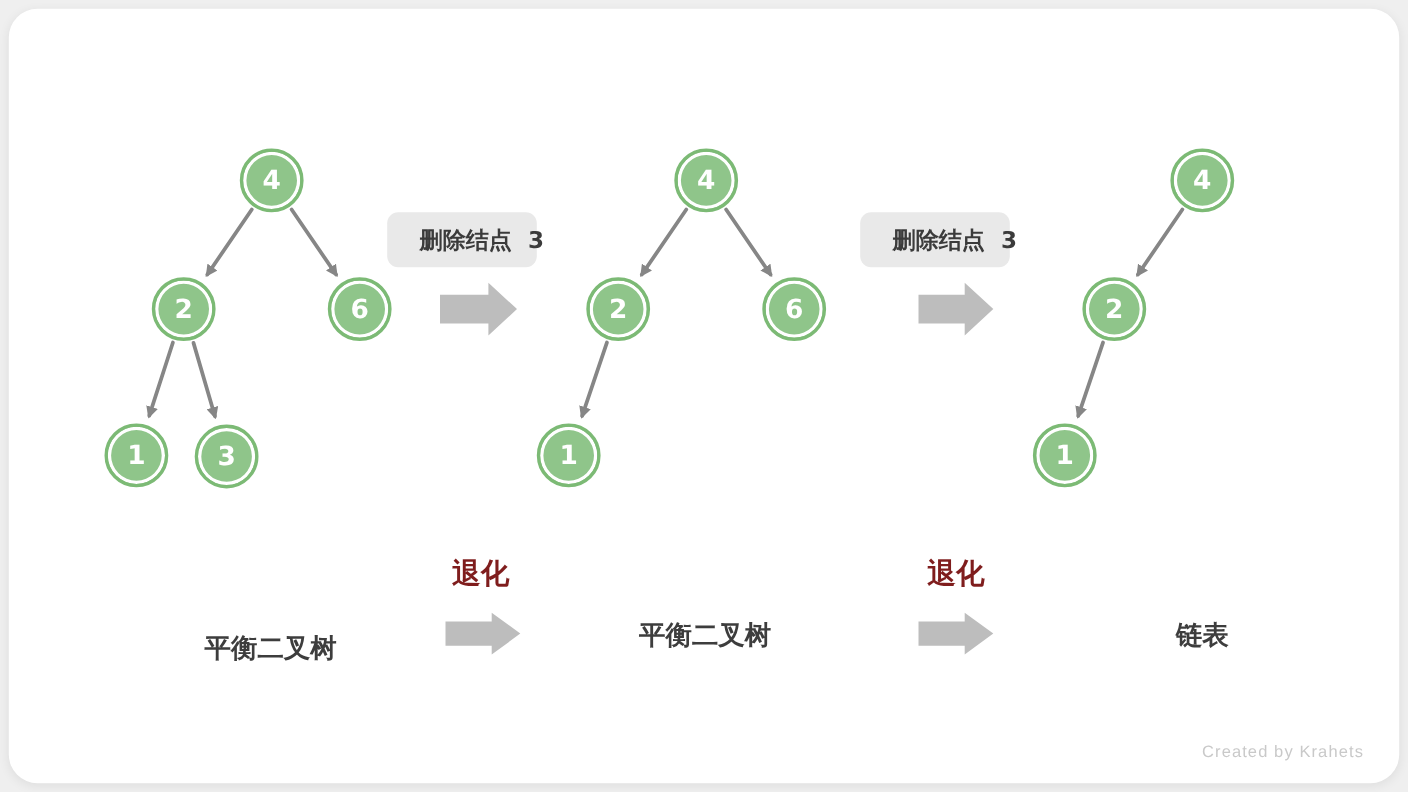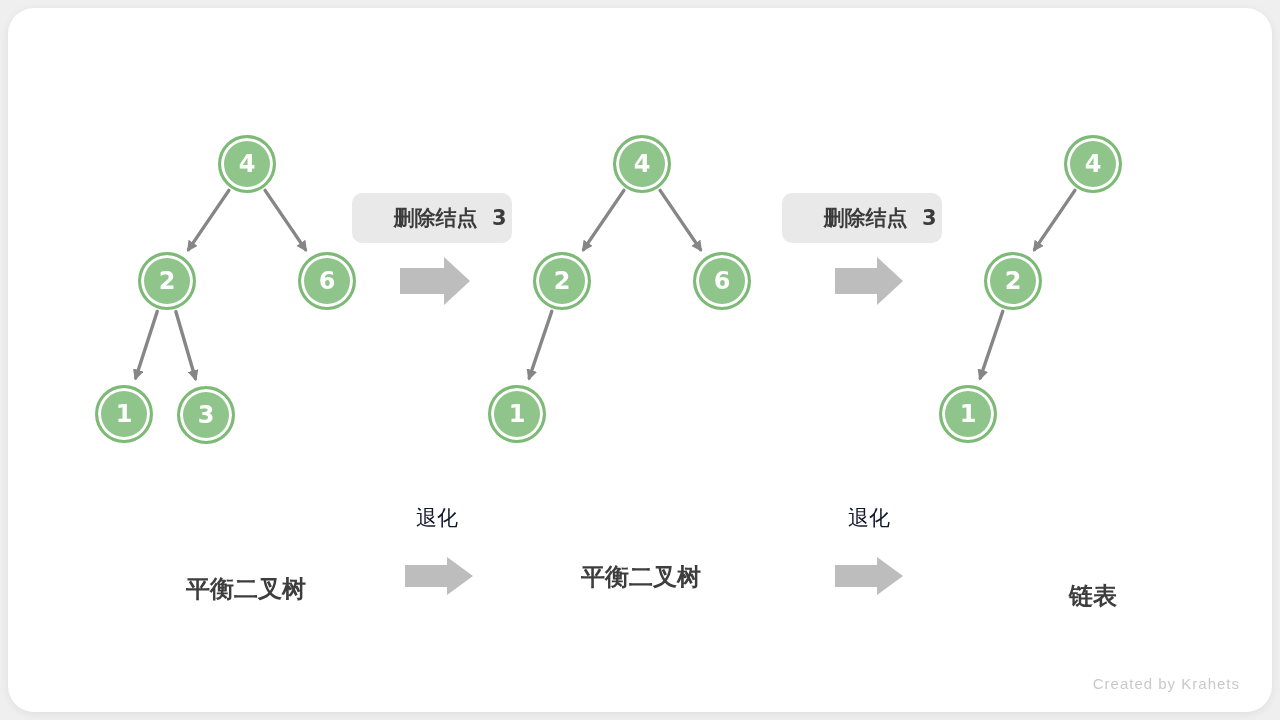--- a/index.html
+++ b/index.html
@@ -18,30 +18,30 @@
   .node{
     position:absolute;width:58px;height:58px;box-sizing:border-box;
     border-radius:50%;
     background:#8fc58a;border:3px solid #7cba75;
     box-shadow:inset 0 0 0 3px #ffffff;
     display:flex;align-items:center;justify-content:center;
     color:#ffffff;font-weight:bold;font-size:24px;
     transform:translate(-50%,-50%);
   }
   .step-label{
-    position:absolute;width:160px;height:50px;box-sizing:border-box;
+    position:absolute;width:136px;height:50px;box-sizing:border-box;
     background:#e9e9e9;border-radius:10px;
     display:flex;align-items:center;justify-content:center;
     font-size:21px;font-weight:bold;color:#3b3b3b;
     white-space:pre;
     padding-left:36px;
   }
   .degrade-label{
     position:absolute;width:100px;text-align:center;
-    font-size:21px;font-weight:normal;color:#0f172a;
+    font-size:26px;font-weight:bold;color:#7f1d1d;
   }
   .stage-label{
     position:absolute;width:200px;text-align:center;
     font-size:24px;font-weight:bold;color:#3d3d3d;
   }
   .watermark{
     position:absolute;right:40px;top:675px;
     font-family:Liberation Sans, sans-serif;
     font-size:15px;color:#c9c9c9;letter-spacing:1px;
   }
@@ -99,17 +99,17 @@
   <div class="node" style="left:968px;top:414px;">1</div>
 
   <div class="step-label" style="left:352px;top:193px;">删除结点  3</div>
   <div class="step-label" style="left:782px;top:193px;">删除结点  3</div>
 
   <div class="degrade-label" style="left:387px;top:504px;">退化</div>
   <div class="degrade-label" style="left:819px;top:504px;">退化</div>
 
   <div class="stage-label" style="left:146px;top:573px;">平衡二叉树</div>
   <div class="stage-label" style="left:541px;top:561px;">平衡二叉树</div>
-  <div class="stage-label" style="left:993px;top:561px;margin-top:19px;">链表</div>
+  <div class="stage-label" style="left:993px;top:561px;">链表</div>
 
   <div class="watermark">Created by Krahets</div>
 
 </div>
 
 </body></html>

